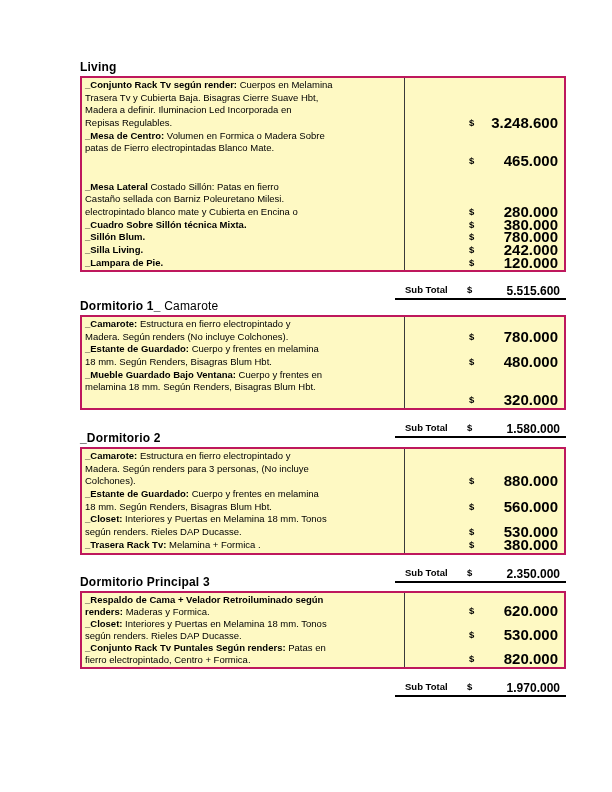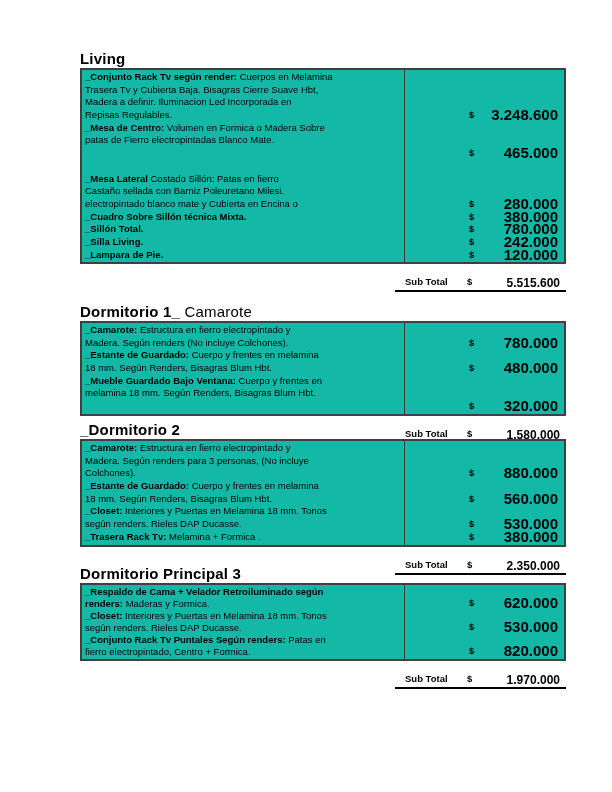--- a/index.html
+++ b/index.html
@@ -1,24 +1,24 @@
 <!DOCTYPE html>
 <html><head>
 <meta charset="utf-8">
 <style>
   html,body{margin:0;padding:0}
   body{
     width:612px;height:792px;background:#ffffff;color:#000;
     font-family:"Liberation Sans",sans-serif;position:relative;overflow:hidden;
   }
   .section{position:absolute;left:80px;width:486px}
-  .sec0{top:52px}.sec1{top:305px}.sec2{top:423px}.sec3{top:567px}
-  .heading{font-size:15px;line-height:14px;font-weight:700;margin:0 0 2px 0;letter-spacing:.2px;white-space:nowrap}
+  .sec0{top:52px}.sec1{top:291px}.sec2{top:423px}.sec3{top:567px}
+  .heading{font-size:12px;line-height:14px;font-weight:700;margin:8px 0 2px 0;letter-spacing:.2px;white-space:nowrap}
   .heading .h-rest{font-weight:400}
-  .table{border:2px solid #404040;position:relative;background:#14b8a6}
+  .table{border:2px solid #be185d;position:relative;background:#fef9c3}
   .divider{position:absolute;left:322px;top:0;bottom:0;width:1.2px;background:#3a3a3a}
   .rows{padding:1px 0}
   .item{position:relative}
   .desc{width:316px;padding-left:3px;box-sizing:border-box}
   .line{height:12.7px;line-height:12.7px;font-size:9.5px;white-space:nowrap}
   .sec3 .line{height:12px;line-height:12px}
   .line b{font-weight:700}
   .cur{position:absolute;left:387px;bottom:0;font-size:9.5px;line-height:12.7px;font-weight:700}
   .amt{position:absolute;right:6px;bottom:0;font-size:15px;line-height:12.7px;font-weight:700}
   .subtotal{position:relative;height:15px;margin-top:11px}
@@ -67,21 +67,21 @@
           </div>
           <div class="item">
             <div class="desc">
               <div class="line"><b>_Cuadro Sobre Sillón técnica Mixta.</b></div>
             </div>
             <span class="cur">$</span>
             <span class="amt">380.000</span>
           </div>
           <div class="item">
             <div class="desc">
-              <div class="line"><b>_Sillón Total.</b></div>
+              <div class="line"><b>_Sillón Blum.</b></div>
             </div>
             <span class="cur">$</span>
             <span class="amt">780.000</span>
           </div>
           <div class="item">
             <div class="desc">
               <div class="line"><b>_Silla Living.</b></div>
             </div>
             <span class="cur">$</span>
             <span class="amt">242.000</span>

